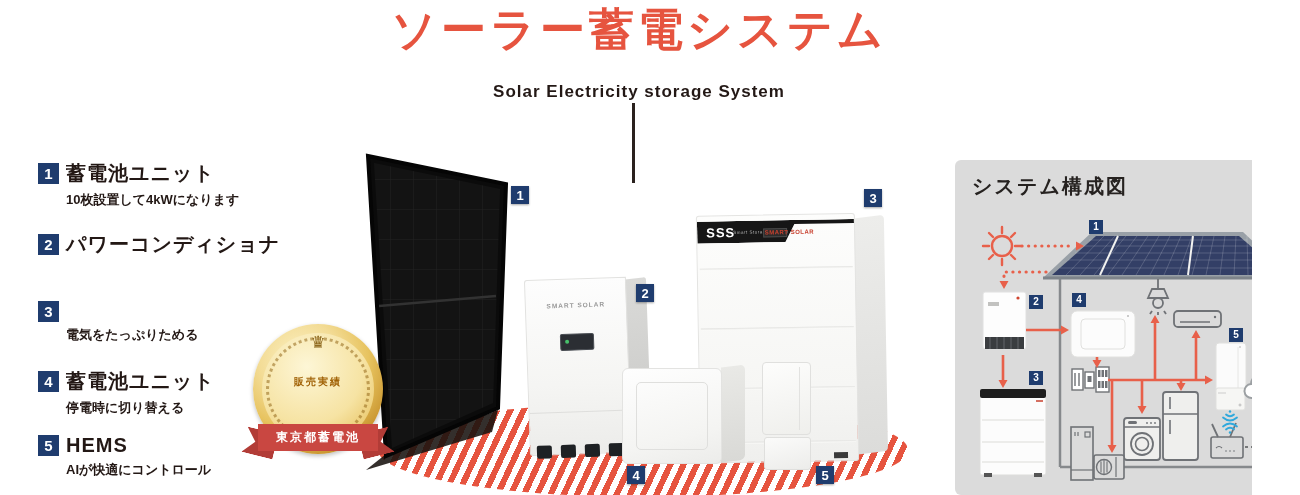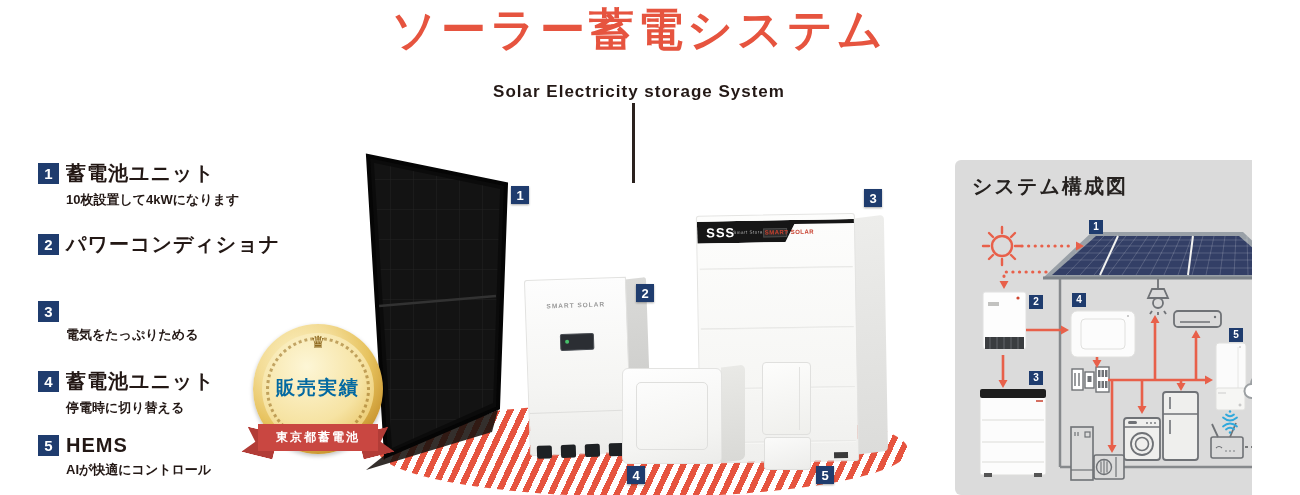--- a/index.html
+++ b/index.html
@@ -33,21 +33,21 @@
     box-shadow:0 2px 4px rgba(0,0,0,.25);}
   .m-circle::before{content:"";position:absolute;inset:9px;border-radius:50%;
     background:radial-gradient(circle at 40% 30%,#FDF6D6 0%,#F6E3A3 55%,#E9C566 85%,#DDB04B 100%);}
   .m-circle::after{content:"";position:absolute;inset:13px;border-radius:50%;
     border:3px dotted rgba(148,104,26,.55);}
   .m-crown{position:absolute;left:0;top:8px;width:136px;text-align:center;font-size:17px;
     color:#8F6A20;z-index:2;}
   .m-year{position:absolute;left:0;top:31px;width:136px;text-align:center;font-weight:bold;
     font-size:15px;letter-spacing:2px;color:#4A4433;z-index:2;font-family:"DejaVu Serif",serif;}
   .m-line{position:absolute;left:0;top:51px;width:136px;text-align:center;font-weight:bold;
-    font-size:19px;letter-spacing:2px;color:#0369a1;z-index:2;font-family:"DejaVu Serif",serif;}
+    font-size:10px;letter-spacing:2px;color:#a16207;z-index:2;font-family:"DejaVu Serif",serif;}
   .m-rank{position:absolute;left:0;top:67px;width:136px;text-align:center;font-weight:bold;
     font-size:31px;color:#433D2D;z-index:2;font-family:"DejaVu Serif",serif;}
   .m-ribbon{position:absolute;left:8px;top:100px;width:120px;height:27px;background:#C94741;
     z-index:3;display:flex;align-items:center;justify-content:center;}
   .m-ribbon span{color:#fff;font-size:12px;font-weight:bold;letter-spacing:2px;}
   .m-tail{position:absolute;top:106px;width:32px;height:26px;background:#B23C37;z-index:1;}
   .m-tail.l{left:-6px;transform:rotate(14deg);clip-path:polygon(0 0,100% 0,100% 100%,0 100%,35% 50%);}
   .m-tail.r{right:-6px;transform:rotate(-14deg);clip-path:polygon(0 0,100% 0,65% 50%,100% 100%,0 100%);}
 
   

